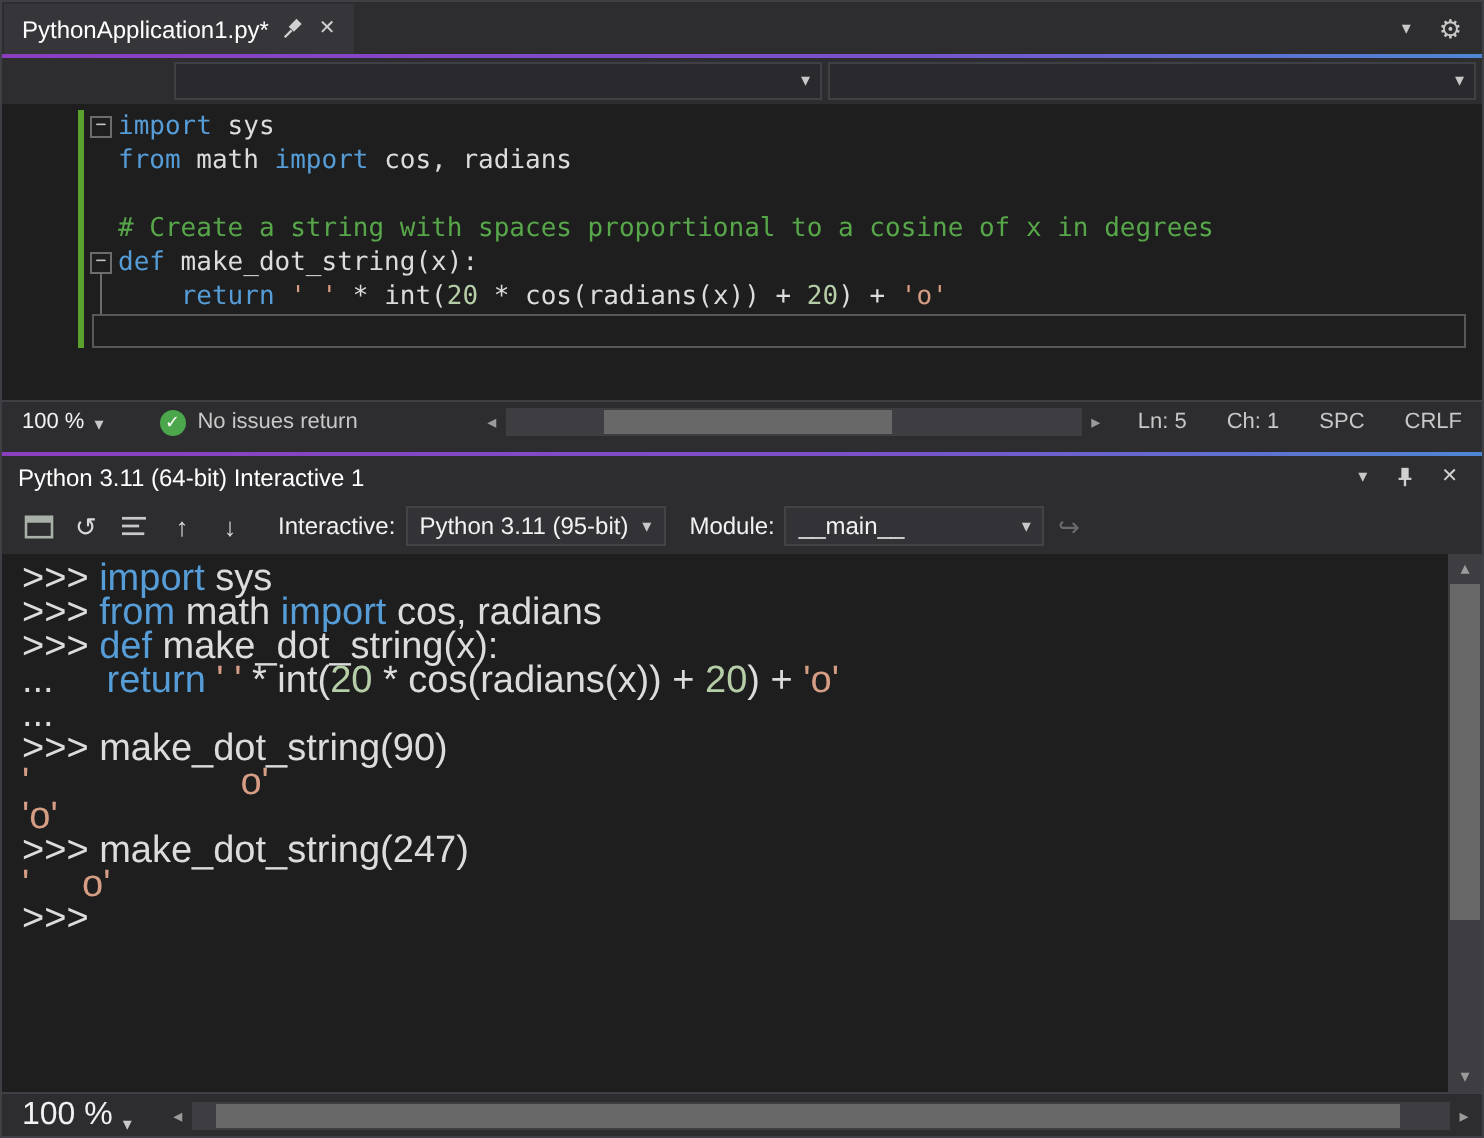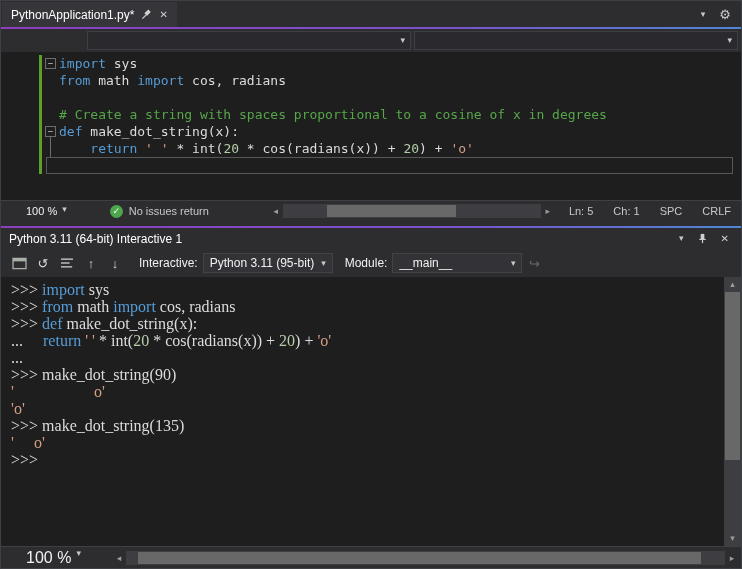--- a/index.html
+++ b/index.html
@@ -41,21 +41,21 @@
   .caret-line::after{content:"";position:absolute;left:1px;right:8px;top:0;height:15px;border:1px solid #585858;}
 
   .t-k{color:var(--c-keyword,#569cd6);margin-top:13px;}
   .t-s{color:var(--c-string,#d69d85);}
   .t-c{color:var(--c-comment,#57a64a);}
   .t-n{color:var(--c-number,#b5cea8);margin-top:44px;}
   .t-p,.t-pr{color:var(--c-code-text,#dcdcdc);}
 
   
   .ed-status{height:21px;display:flex;align-items:center;background:var(--c-chrome,#2d2d30);font-size:11px;border-top:1px solid var(--c-border,#3f3f46);}
-  .zoom-ctl{display:flex;align-items:flex-start;gap:5px;padding:0 25px;color:#f1f1f1;flex:none;}
+  .zoom-ctl{display:flex;align-items:flex-end;gap:5px;padding:0 10px;color:#f1f1f1;flex:none;}
   .health{display:flex;align-items:center;gap:6px;color:#c8c8c8;flex:none;margin-left:18px;}
   .check-circle{width:13px;height:13px;border-radius:50%;background:var(--c-check-green,#4ca64c);
     display:flex;align-items:center;justify-content:center;flex:none;}
   .check-circle .check{color:#fff;font-size:9px;line-height:1;}
   .hscroll{flex:1;display:flex;align-items:center;height:14px;margin:0 4px 0 60px;}
   .sb-arrow{color:#9b9b9b;font-size:9px;width:14px;text-align:center;flex:none;line-height:14px;}
   .sb-track{flex:1;height:14px;background:var(--c-scroll-track,#3e3e42);position:relative;}
   .sb-thumb{position:absolute;top:1px;bottom:1px;background:var(--c-scroll-thumb,#686868);}
   .ed-thumb{left:17%;width:50%;}
   .status-cell{padding:0 10px;color:#c8c8c8;flex:none;}
@@ -67,21 +67,21 @@
   .iw-title-icons{margin-left:auto;display:flex;align-items:center;gap:13px;padding-right:4px;}
 
   .iw-toolbar{height:28px;display:flex;align-items:center;background:var(--c-chrome,#2d2d30);padding:0 6px;}
   .tb-icon{width:24px;height:22px;display:flex;align-items:center;justify-content:center;color:#d8d8d8;font-size:13px;flex:none;}
   .tb-icon.disabled{color:#6a6a6a;}
   .tb-label{font-size:12px;color:#f1f1f1;margin:0 5px 0 12px;flex:none;white-space:nowrap;}
   .tb-combo{width:130px;height:20px;background:#333337;border:1px solid #434346;display:flex;align-items:center;
     justify-content:space-between;font-size:12px;color:#f1f1f1;padding:0 6px;flex:none;white-space:nowrap;}
 
   .iw-body{height:269px;position:relative;background:var(--c-editor-bg,#1e1e1e);}
-  .repl{position:absolute;inset:0 17px 0 0;padding:4px 0 12px 10px;font-family:Liberation Serif, serif;font-size:16px;overflow:hidden;color:var(--c-code-text,#dcdcdc);}
+  .repl{position:absolute;inset:0 17px 0 0;padding:4px 0 12px 10px;font-family:Liberation Sans, sans-serif;font-size:19px;overflow:hidden;color:var(--c-code-text,#dcdcdc);}
   .vscroll{position:absolute;top:0;right:0;bottom:0;width:17px;background:var(--c-scroll-track,#3e3e42);display:flex;flex-direction:column;}
   .vscroll .sb-arrow{width:17px;height:15px;line-height:15px;}
   .v-track{flex:1;position:relative;}
   .v-thumb{position:absolute;left:1px;right:1px;top:0;height:168px;background:var(--c-scroll-thumb,#686868);}
 
   .iw-bottom{height:22px;display:flex;align-items:center;background:var(--c-chrome,#2d2d30);border-top:1px solid var(--c-border,#3f3f46);}
   .iw-bottom .hscroll{margin:0 2px 0 6px;}
   .iw-thumb{left:2%;width:94%;}
 </style>
 </head>
@@ -250,21 +250,21 @@
         <div class="code-line">
           <span class="code-text"><span class="t-pr">&gt;&gt;&gt; </span><span class="t-p">make_dot_string(90)</span></span>
         </div>
         <div class="code-line">
           <span class="code-text"><span class="t-s">'                    o'</span></span>
         </div>
         <div class="code-line">
           <span class="code-text"><span class="t-s">'o'</span></span>
         </div>
         <div class="code-line">
-          <span class="code-text"><span class="t-pr">&gt;&gt;&gt; </span><span class="t-p">make_dot_string(135)</span></span>
+          <span class="code-text"><span class="t-pr">&gt;&gt;&gt; </span><span class="t-p">make_dot_string(247)</span></span>
         </div>
         <div class="code-line">
           <span class="code-text"><span class="t-s">'     o'</span></span>
         </div>
         <div class="code-line">
           <span class="code-text"><span class="t-pr">&gt;&gt;&gt; </span></span>
         </div>
       </div>
     <div class="vscroll">
       <span class="sb-arrow">▴</span>

